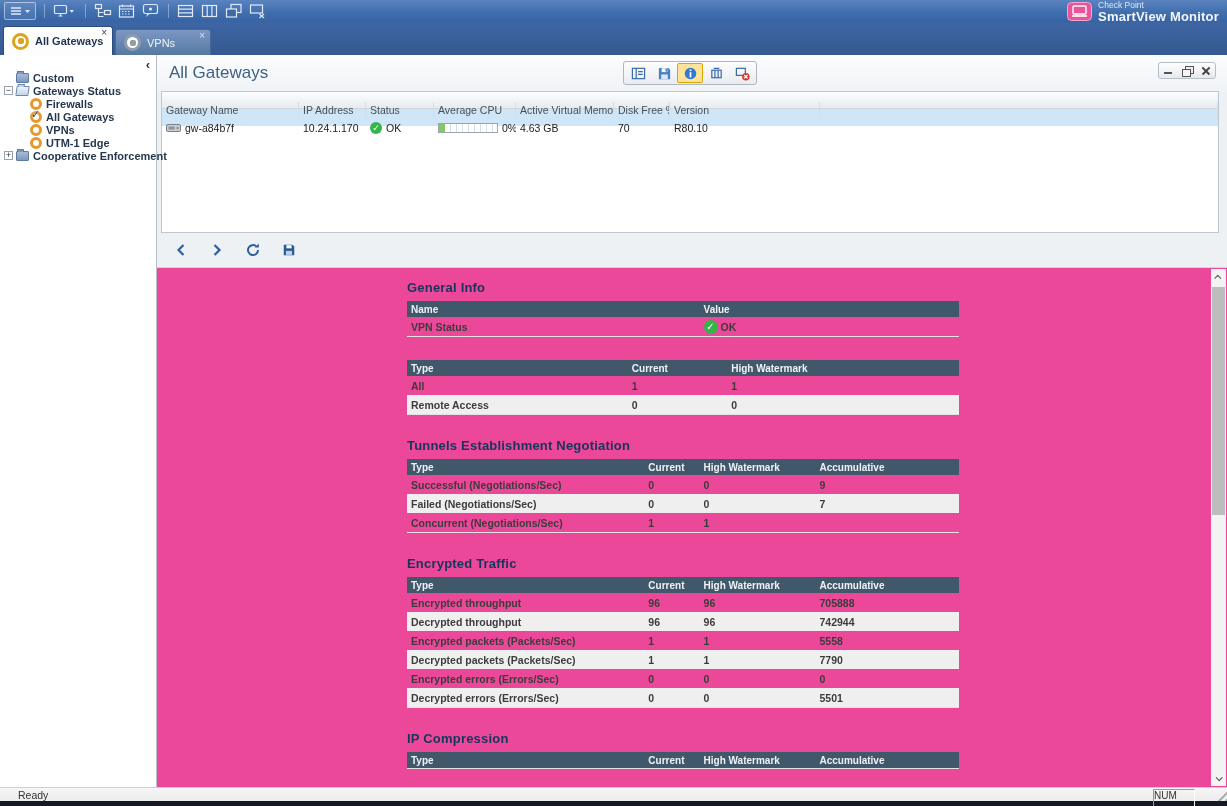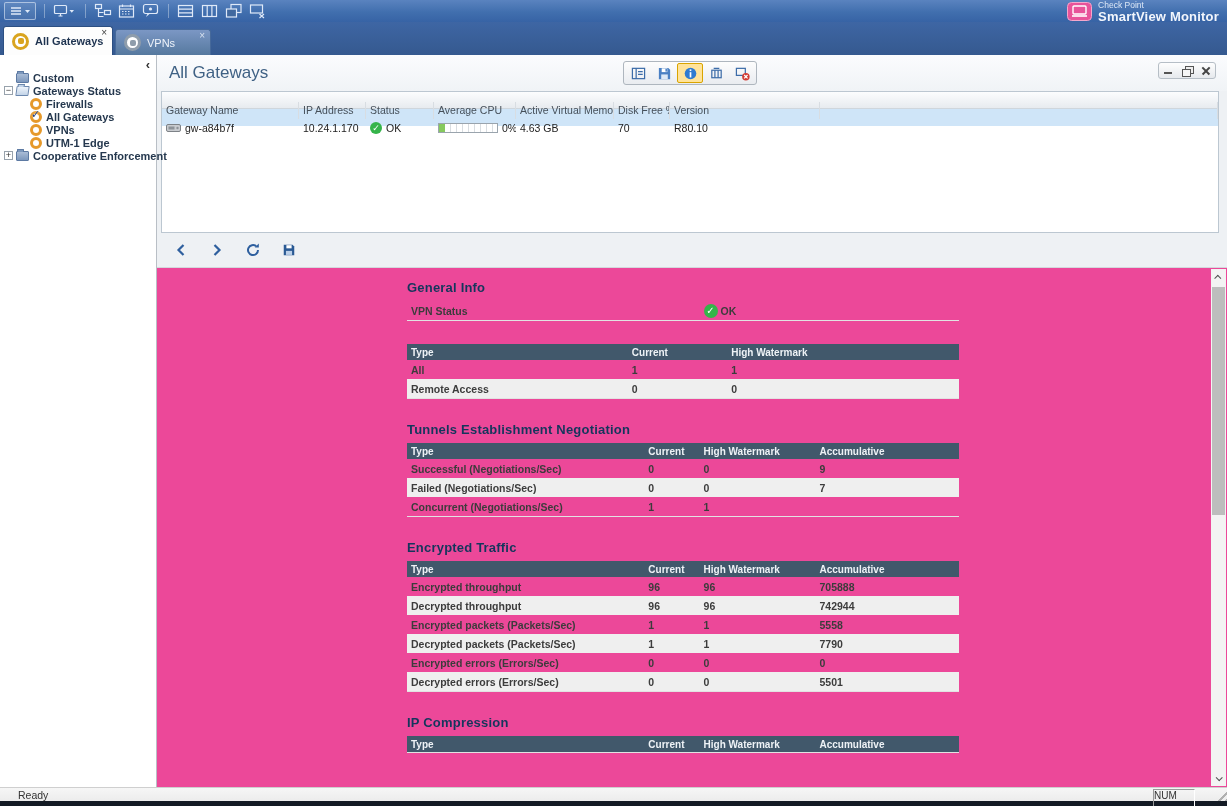--- a/index.html
+++ b/index.html
@@ -402,20 +402,24 @@
               <rect x="4.5" y="9" width="7" height="4.6" fill="#bcd0e8"></rect>
             </svg>
         </span>
       </div>
 
       <div class="detail">
         <div class="detail-sections">
             <div class="dsection">
               <div class="dsection-title">General Info</div>
               <div class="dtable cols2">
+                <div class="drow dhead">
+                  <span class="dcell">Name</span>
+                  <span class="dcell">Value</span>
+                </div>
                 <div class="drow">
                   <span class="dcell">VPN Status</span>
                   <span class="dcell">
                     <span class="ok-badge">✓</span>
                     <span>OK</span>
                   </span>
                 </div>
               </div>
             </div>
             <div class="dsection">

